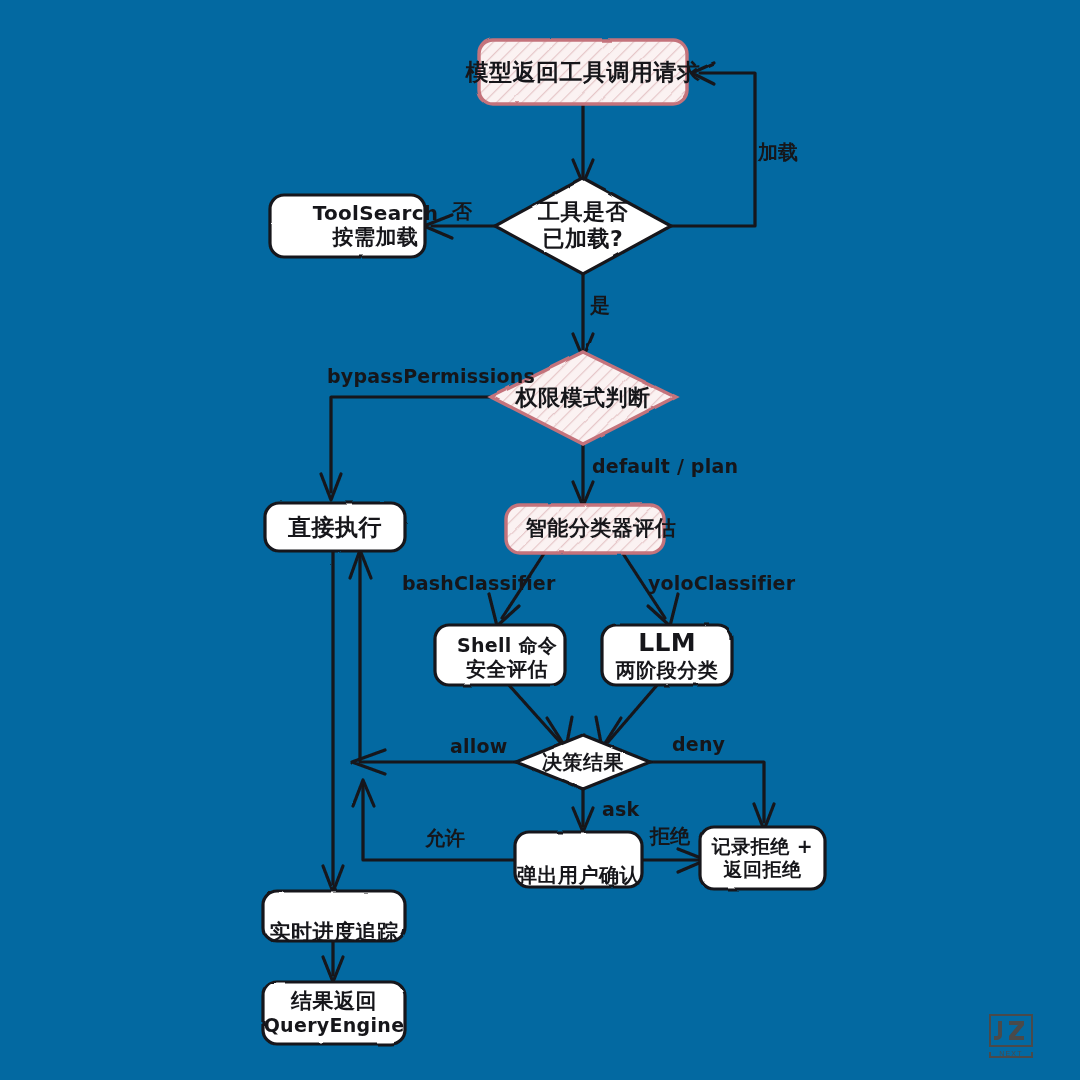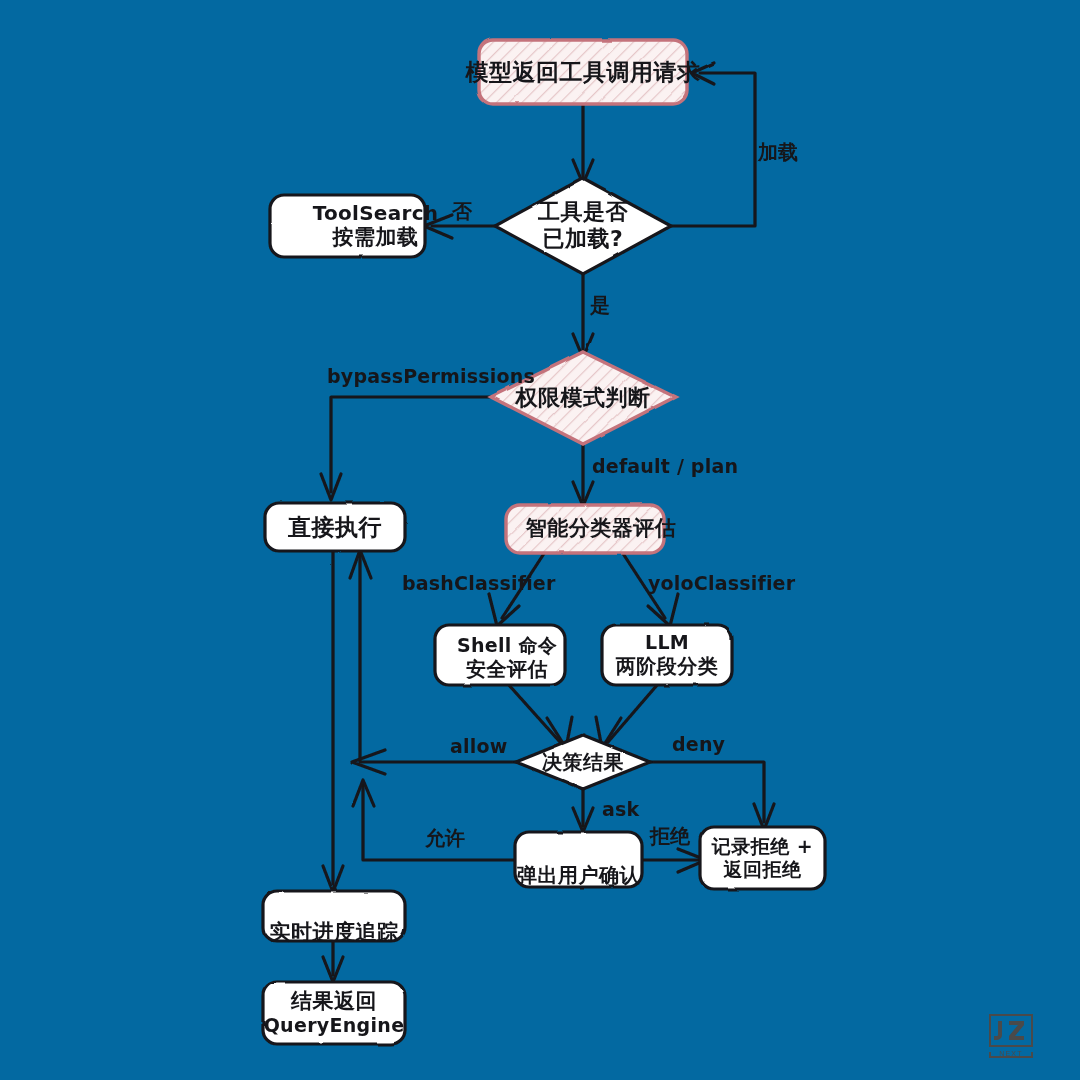--- a/index.html
+++ b/index.html
@@ -227,21 +227,21 @@
   <div class="node-label" style="left:506px;top:505px;width:158px;height:48px;">
     <span class="cn" style="font-size:21px;padding-left:32px;">智能分类器评估</span>
   </div>
 
   <div class="node-label" style="left:435px;top:616px;width:144px;height:60px;margin-top:12px;">
     <span class="en" style="font-size:19px;">Shell 命令</span>
     <span class="cn" style="font-size:20px;">安全评估</span>
   </div>
 
   <div class="node-label" style="left:602px;top:625px;width:130px;height:60px;">
-    <span class="en" style="font-size:19px;">LLM</span>
+    <span class="en" style="font-size:25px;">LLM</span>
     <span class="cn" style="font-size:20px;">两阶段分类</span>
   </div>
 
   <div class="node-label" style="left:516px;top:735px;width:134px;height:54px;">
     <span class="cn" style="font-size:20px;">决策结果</span>
   </div>
 
   <div class="node-label" style="left:515px;top:832px;width:127px;height:55px;justify-content:flex-end;">
     <span class="cn" style="font-size:20px;">弹出用户确认</span>
   </div>

